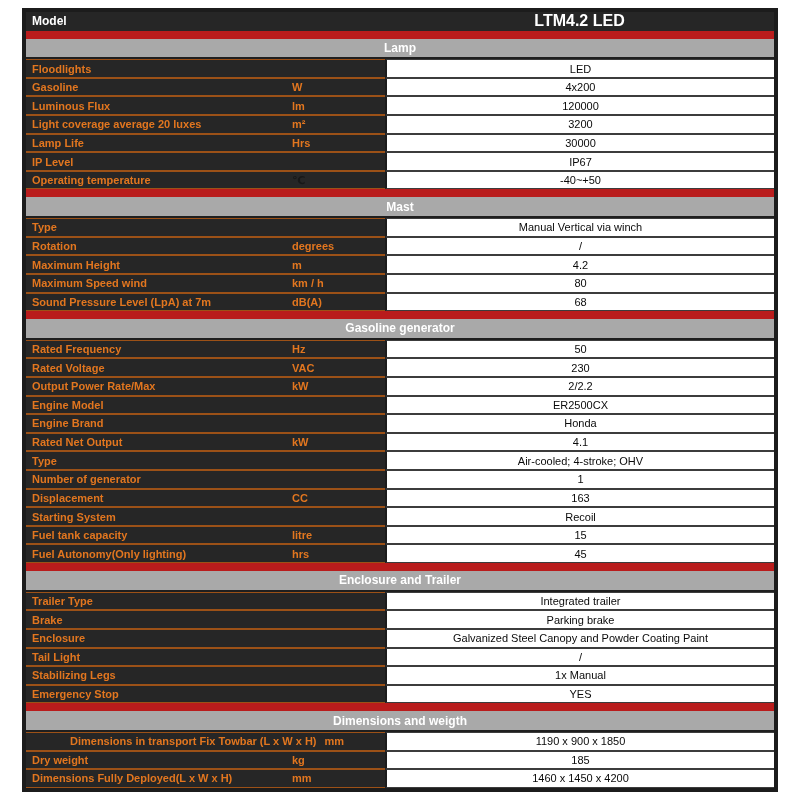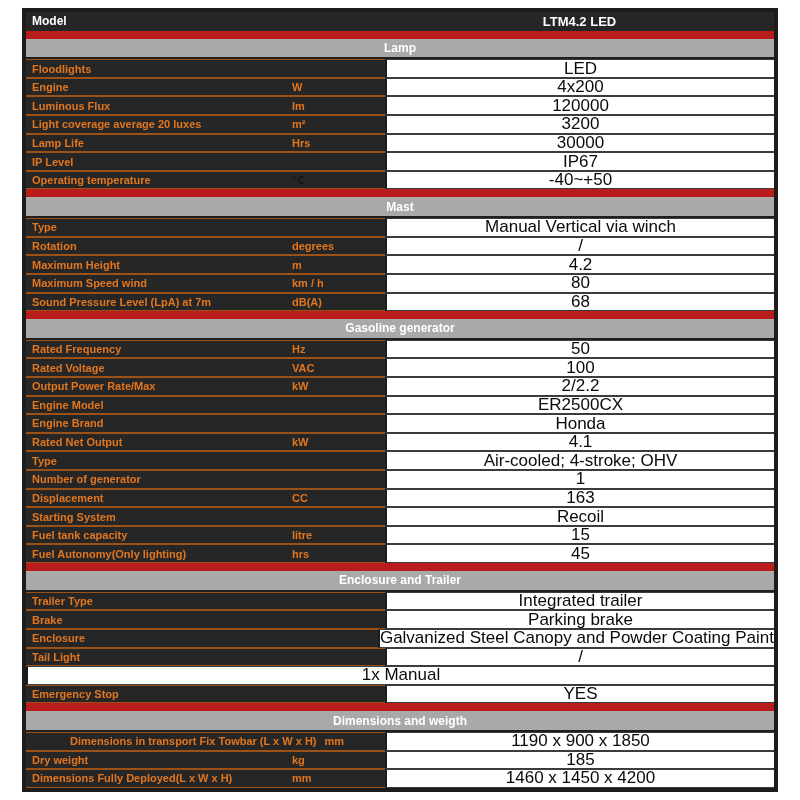--- a/index.html
+++ b/index.html
@@ -11,21 +11,21 @@
   .spec-table{
     position:absolute;left:22px;top:8px;width:756px;height:784px;
     box-sizing:border-box;border:4px solid #1c1c1c;background:#262626;
     display:flex;flex-direction:column;
   }
   .row{flex:1 1 0;display:flex;min-height:0;box-sizing:border-box;}
   
   .model-row{background:#262626;}
   .model-row .mcell{box-sizing:border-box;display:flex;align-items:center;}
   .model-label{width:359px;padding-left:6px;color:#ffffff;font-weight:bold;font-size:12px;}
-  .model-value{flex:1;justify-content:center;color:#ffffff;font-weight:bold;font-size:13px;}
+  .model-value{flex:1;justify-content:center;color:#ffffff;font-weight:bold;font-size:16px;}
   
   .section-row{
     background:#a9a9a9;align-items:center;justify-content:center;
     border-top:8px solid #b91c1c;border-bottom:2px solid #1f1f1f;
   }
   .section-title{color:#ffffff;font-weight:bold;font-size:12px;line-height:1;}
   
   .cell-label{
     width:359px;box-sizing:border-box;background:#262626;position:relative;
     border-top:1px solid #9c5117;border-bottom:1px solid #9c5117;
@@ -40,21 +40,21 @@
     color:#e2761f;font-weight:bold;font-size:11px;white-space:nowrap;
   }
   .cell-label.unit-inline .lbl{position:static;transform:none;padding-left:44px;}
   .cell-label.unit-inline .unit{position:static;transform:none;margin-left:8px;}
   .unit-muted .unit{color:#181818;font-weight:bold;}
   .cell-value{
     flex:1;box-sizing:border-box;background:#ffffff;
     border-left:2px solid #1c1c1c;
     border-top:1px solid #3c3c3c;border-bottom:1px solid #3c3c3c;
     display:flex;align-items:center;justify-content:center;
-    color:#0a0a0a;font-size:17px;white-space:nowrap;
+    color:#0a0a0a;font-size:11px;white-space:nowrap;
   }
 </style>
 </head>
 <body>
 
 <div class="spec-table">
   <div class="row model-row">
     <div class="mcell model-label">Model</div>
     <div class="mcell model-value">LTM4.2 LED</div>
   </div>
@@ -63,21 +63,21 @@
       <span class="section-title">Lamp</span>
     </div>
     <div class="row data-row">
       <div class="cell-label">
         <span class="lbl">Floodlights</span>
       </div>
       <div class="cell-value">LED</div>
     </div>
     <div class="row data-row">
       <div class="cell-label">
-        <span class="lbl">Engine</span>
+        <span class="lbl">Gasoline</span>
         <span class="unit">W</span>
       </div>
       <div class="cell-value">4x200</div>
     </div>
     <div class="row data-row">
       <div class="cell-label">
         <span class="lbl">Luminous Flux</span>
         <span class="unit">lm</span>
       </div>
       <div class="cell-value">120000</div>
@@ -154,21 +154,21 @@
         <span class="lbl">Rated Frequency</span>
         <span class="unit">Hz</span>
       </div>
       <div class="cell-value">50</div>
     </div>
     <div class="row data-row">
       <div class="cell-label">
         <span class="lbl">Rated Voltage</span>
         <span class="unit">VAC</span>
       </div>
-      <div class="cell-value">100</div>
+      <div class="cell-value">230</div>
     </div>
     <div class="row data-row">
       <div class="cell-label">
         <span class="lbl">Output Power Rate/Max</span>
         <span class="unit">kW</span>
       </div>
       <div class="cell-value">2/2.2</div>
     </div>
     <div class="row data-row">
       <div class="cell-label">
@@ -249,20 +249,23 @@
       </div>
       <div class="cell-value">Galvanized Steel Canopy and Powder Coating Paint</div>
     </div>
     <div class="row data-row">
       <div class="cell-label">
         <span class="lbl">Tail Light</span>
       </div>
       <div class="cell-value">/</div>
     </div>
     <div class="row data-row">
+      <div class="cell-label">
+        <span class="lbl">Stabilizing Legs</span>
+      </div>
       <div class="cell-value">1x Manual</div>
     </div>
     <div class="row data-row">
       <div class="cell-label">
         <span class="lbl">Emergency Stop</span>
       </div>
       <div class="cell-value">YES</div>
     </div>
     <div class="row section-row">
       <span class="section-title">Dimensions and weigth</span>

